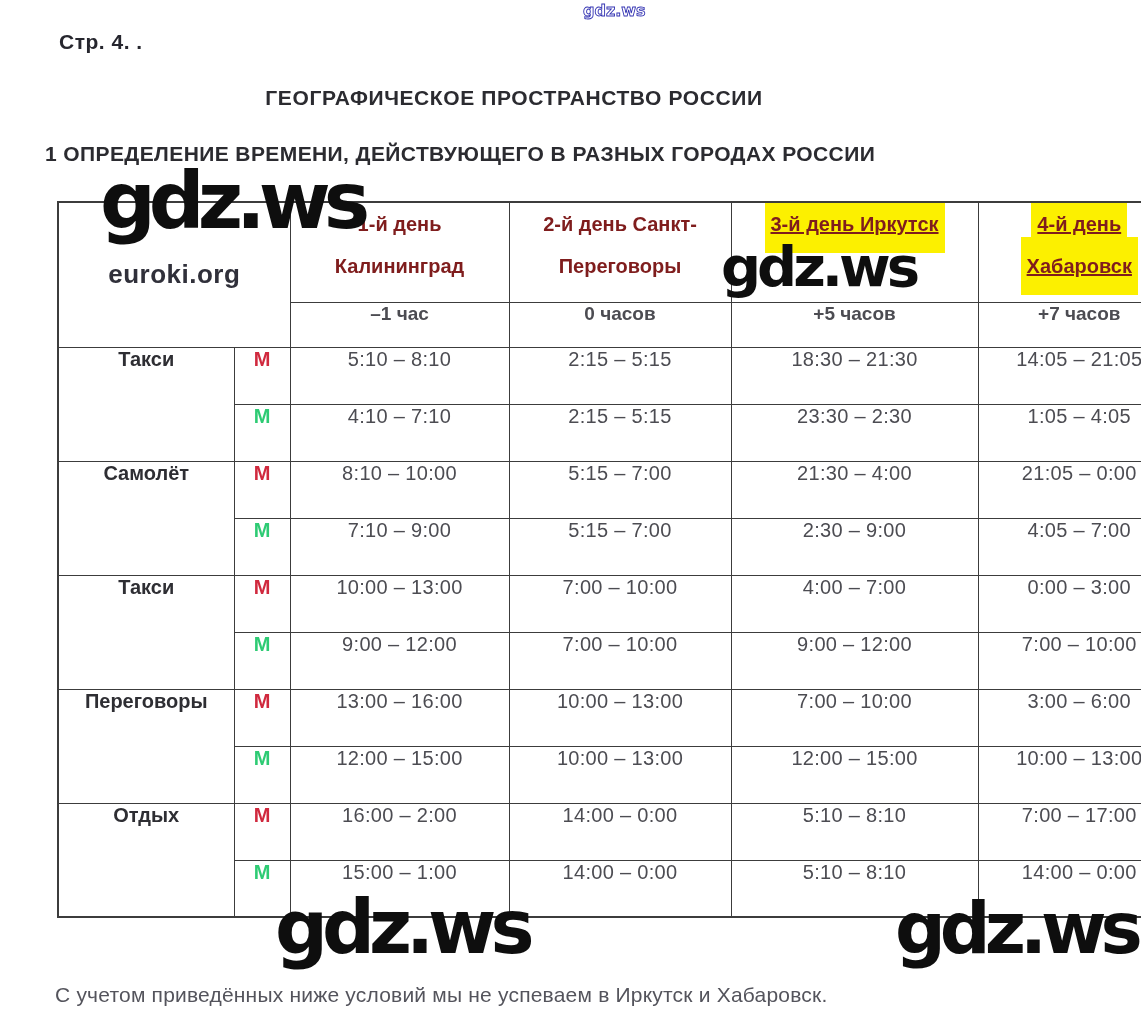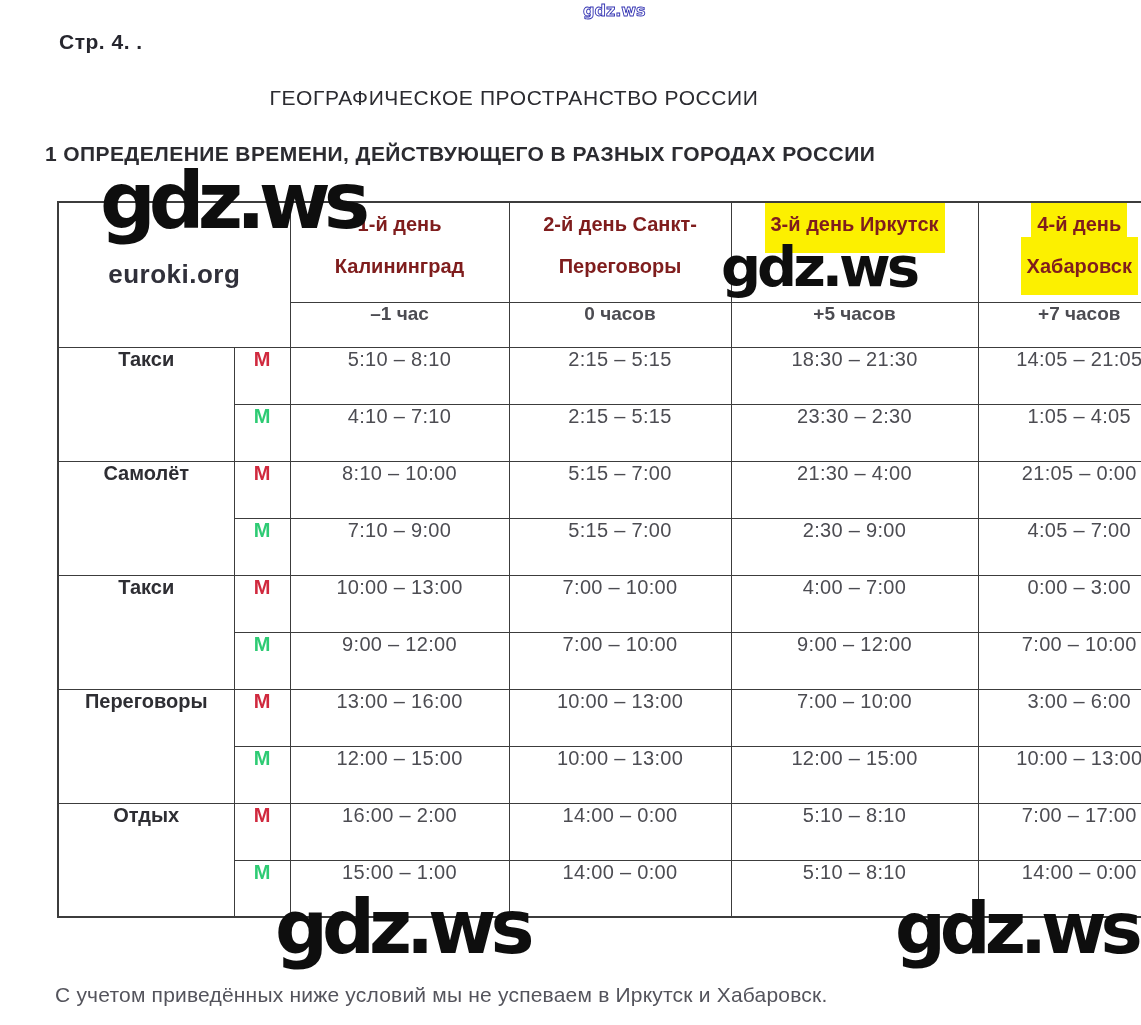--- a/index.html
+++ b/index.html
@@ -2,21 +2,21 @@
 <html style="--highlight: #fcf000; --marker-red: #d0293e; --marker-green: #2ecb74; --wm-blue: #3232b2;"><head>
 <meta charset="utf-8">
 <style>
   html,body{margin:0;padding:0;background:#ffffff;}
   .page{
     position:relative;width:1141px;height:1025px;background:#ffffff;overflow:hidden;
     font-family:"Liberation Sans",sans-serif;color:#2e2e33;margin-left:45px;
   }
   
   .page-label{position:absolute;left:14px;top:30px;font-size:21px;font-weight:bold;color:#26262e;letter-spacing:.5px;}
-  .doc-title{position:absolute;left:0;top:86px;width:938px;text-align:center;font-size:21px;font-weight:normal;color:#2b2b30;letter-spacing:.6px;}
+  .doc-title{position:absolute;left:0;top:86px;width:938px;text-align:center;font-size:21px;font-weight:bold;color:#2b2b30;letter-spacing:.6px;}
   .doc-subtitle{position:absolute;left:0;top:142px;width:1141px;font-size:21px;font-weight:bold;color:#2b2b30;letter-spacing:.4px;}
   
   .wm{position:absolute;font-family:"DejaVu Sans",sans-serif;font-weight:600;color:#0e0e0e;z-index:6;white-space:nowrap;pointer-events:none;}
   .wm-small{left:538px;top:1px;font-size:16px;font-weight:bold;letter-spacing:0;color:var(--wm-blue,#3232b2);}
   @supports (-webkit-text-stroke: 1px #000){
     .wm-small{color:transparent;-webkit-text-stroke:.9px var(--wm-blue,#3232b2);}
   }
   .wm-big-top{left:55px;top:156px;font-size:78px;letter-spacing:-7px;}
   .wm-mid{left:676px;top:234px;font-size:56px;letter-spacing:-4px;}
   .wm-bottom-left{left:230px;top:884px;font-size:74px;letter-spacing:-6px;}
@@ -24,21 +24,21 @@
   
   .tbl-wrap{position:absolute;left:12px;top:201px;z-index:2;}
   table.sched{border-collapse:collapse;table-layout:fixed;width:1123px;border:2px solid #3c3c3c;}
   table.sched td{border:1px solid #3c3c3c;padding:0;text-align:center;overflow:hidden;}
   tr.r-name{height:100px;}
   tr.r-offset{height:45px;}
   tr.r-body{height:57px;}
   td.corner{vertical-align:middle;font-size:26px;font-weight:bold;color:#30303a;letter-spacing:.5px;}
   td.ch{vertical-align:top;padding-top:4px;font-size:20px;font-weight:bold;color:#7f1d1d;}
   .chl{line-height:42px;}
-  .hl{background:var(--highlight,#fcf000);padding:18px 6px;}
+  .hl{background:var(--highlight,#fcf000);padding:18px 6px;text-decoration:underline;}
   td.offset{vertical-align:top;padding-top:9px;font-size:19px;font-weight:700;color:#4c4c52;}
   td.label{vertical-align:top;padding-top:13px;font-size:20px;font-weight:bold;color:#2e2e33;}
   td.mcell{vertical-align:top;padding-top:9px;font-size:20px;font-weight:bold;}
   td.mcell.red{color:var(--marker-red,#d0293e);}
   td.mcell.green{color:var(--marker-green,#2ecb74);}
   td.time{vertical-align:top;padding-top:9px;font-size:20px;font-weight:400;color:#4c4c52;letter-spacing:.3px;}
   
   .footer-note{position:absolute;left:10px;top:983px;font-size:21px;color:#54545c;letter-spacing:.2px;}
 </style>
 </head>

